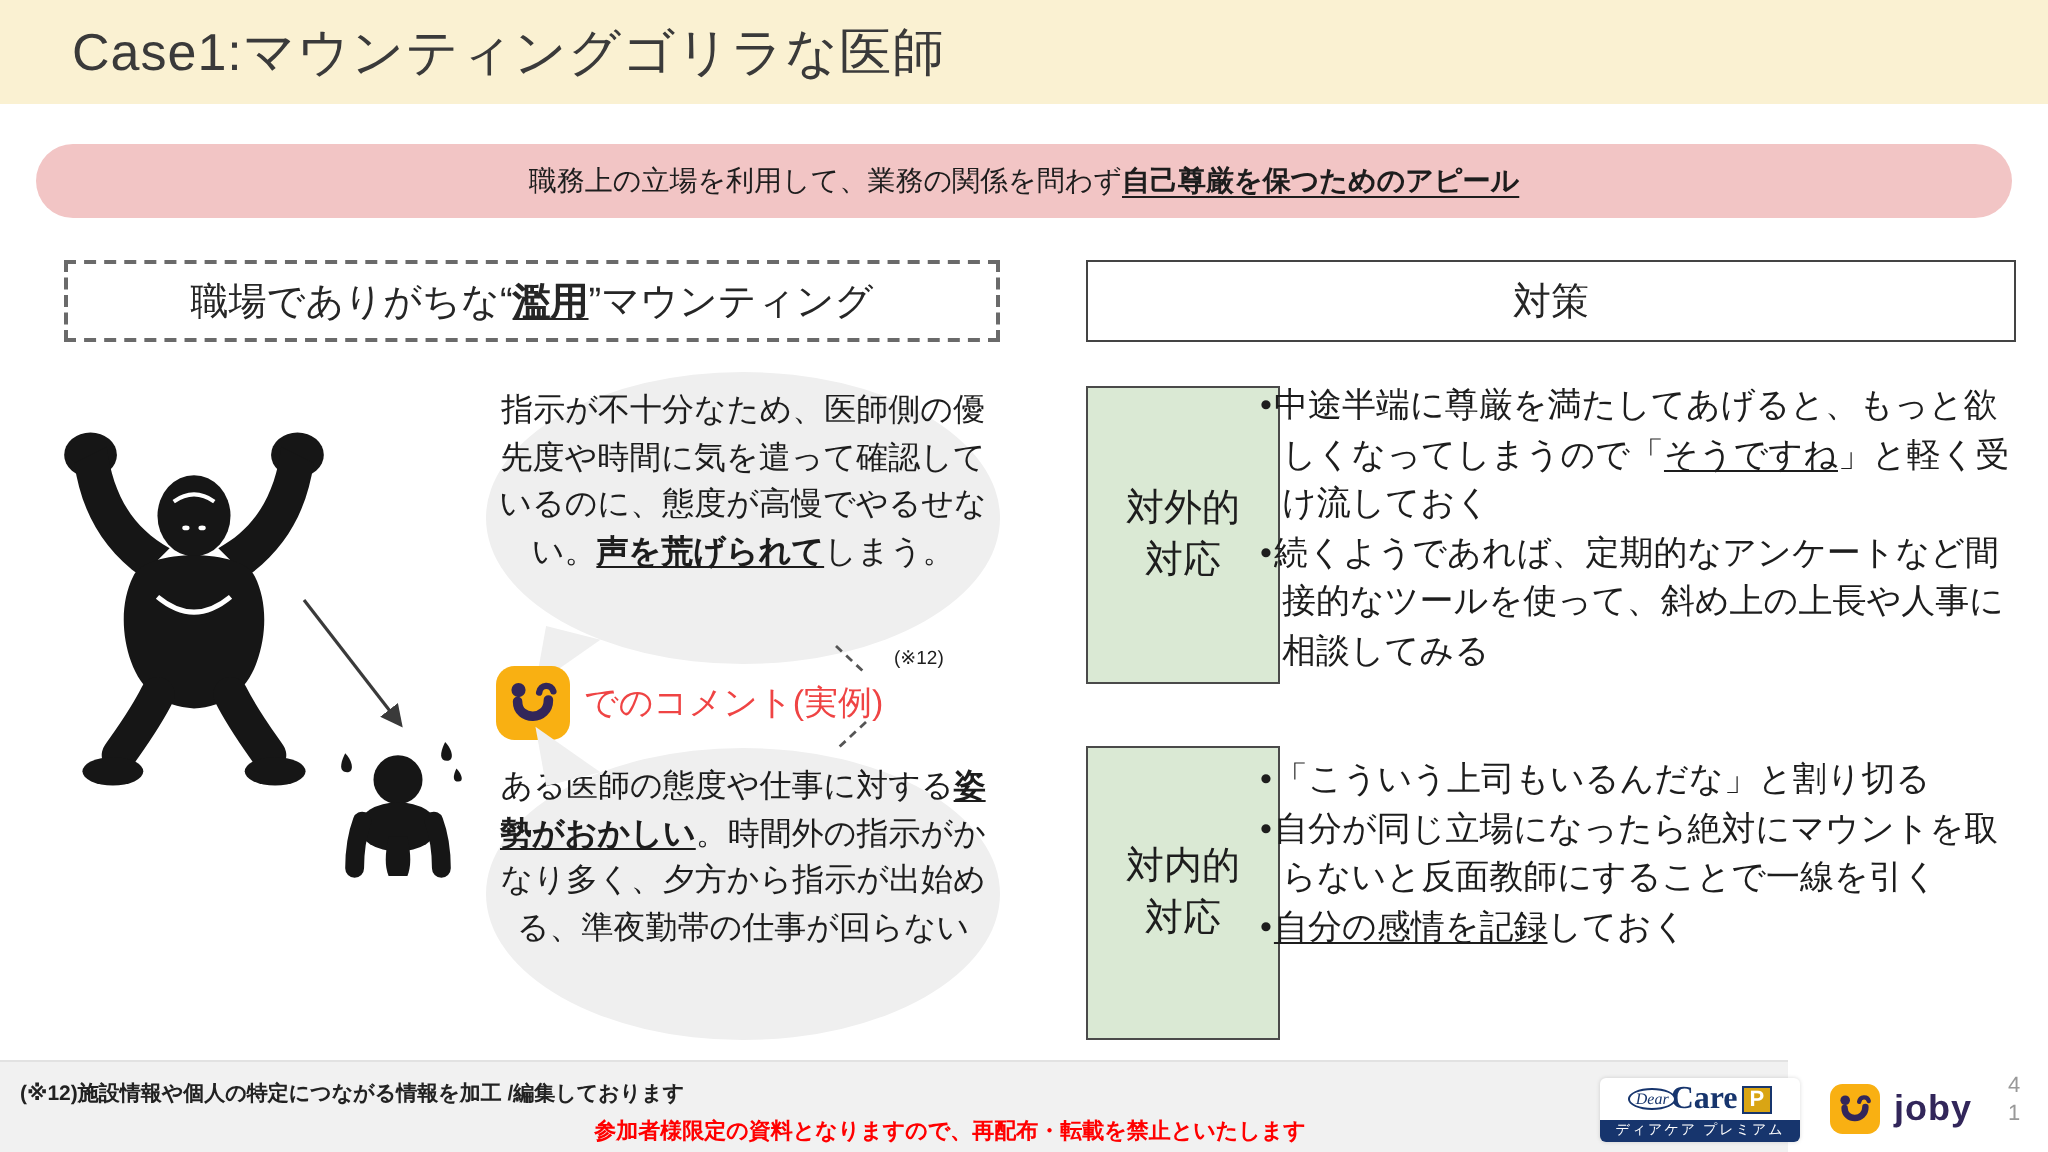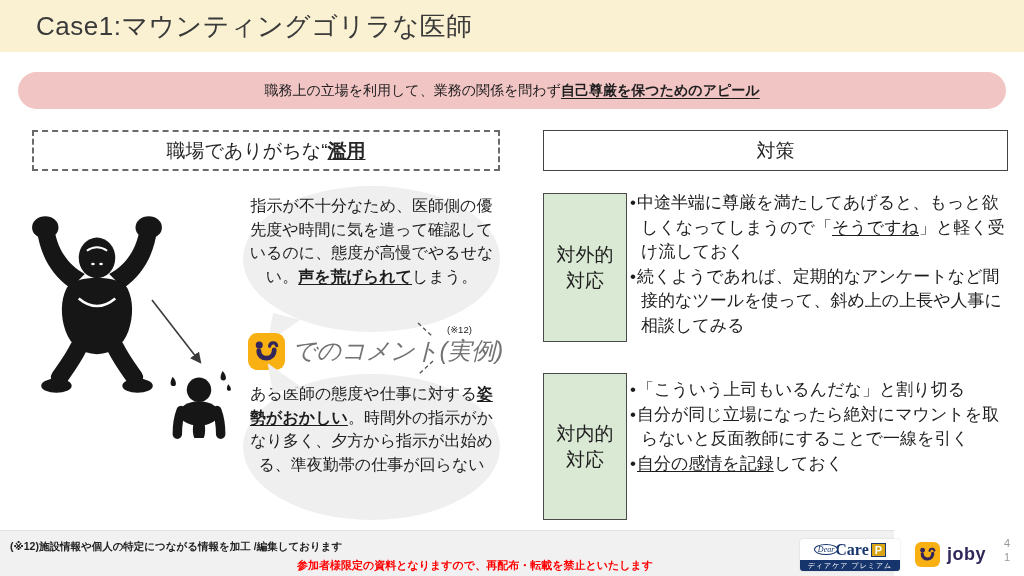--- a/index.html
+++ b/index.html
@@ -29,25 +29,25 @@
   .bubble .btext{position:absolute;left:6px;right:6px;top:8px;text-align:center;font-size:16px;line-height:23.5px;color:#1d1d1d;}
   .bubble.top{top:186px;}
   .bubble.bottom{top:374px;}
   .bubble.top::after{content:"";position:absolute;left:26px;bottom:-14px;width:0;height:0;
     border-top:30px solid var(--bubble_bg,#EFEFEF);border-left:2px solid transparent;border-right:26px solid transparent;transform:rotate(14deg);}
   .bubble.bottom::after{content:"";position:absolute;left:26px;top:-14px;width:0;height:0;
     border-bottom:30px solid var(--bubble_bg,#EFEFEF);border-left:2px solid transparent;border-right:26px solid transparent;transform:rotate(-14deg);}
   
   .comment-row{position:absolute;left:248px;top:331px;height:40px;display:flex;align-items:center;}
   .joby-app{width:37px;height:37px;display:inline-block;}
-  .comment-label{font-size:24px;color:#737373;margin-left:7px;font-style:italic;}
+  .comment-label{font-size:17px;color:#ef4444;margin-left:7px;}
   .comment-sup{position:absolute;left:199px;top:-7px;font-size:9.5px;color:#1d1d1d;}
   .chevron{position:absolute;left:168px;top:-10px;width:20px;height:56px;}
   
-  .mbox{position:absolute;left:543px;width:84px;background:var(--box_green,#DAE9D4);border:1.5px solid #4a4a4a;box-sizing:border-box;
+  .mbox{position:absolute;left:543px;width:97px;background:var(--box_green,#DAE9D4);border:1.5px solid #4a4a4a;box-sizing:border-box;
     display:flex;flex-direction:column;align-items:center;justify-content:center;font-size:19px;line-height:26px;color:#1d1d1d;}
   .mbox.ext{top:193px;height:149px;}
   .mbox.int{top:373px;height:147px;}
   .bullets{position:absolute;left:630px;width:384px;font-size:17px;line-height:24.5px;color:#1d1d1d;}
   .bullets.ext{top:191px;}
   .bullets.int{top:378px;}
   .bullet{padding-left:11px;text-indent:-11px;}
   .bullet::before{content:"\2022";margin-right:1px;}
   
   .footer{position:absolute;left:0;top:530px;width:894px;height:46px;background:var(--footer_bg,#F1F1F1);border-top:1px solid #e2e2e2;}
@@ -76,20 +76,21 @@
   </div>
 
   <div class="banner">
     <span>職務上の立場を利用して、業務の関係を問わず</span>
       <span class="emu">自己尊厳を保つためのアピール</span>
   </div>
 
   <div class="col-head left">
     <span>職場でありがちな“</span>
       <span class="emu">濫用</span>
+      <span>”マウンティング</span>
   </div>
   <div class="col-head right">
     <span>対策</span>
   </div>
 
   <svg class="gorilla" viewBox="0 0 140 200">
     <g fill="#161616">
       <ellipse cx="19" cy="26" rx="13" ry="11"></ellipse>
       <ellipse cx="121" cy="26" rx="13" ry="11"></ellipse>
       <path d="M11,30 C14,52 24,72 44,86 L58,72 C40,62 30,46 27,22 Z"></path>

